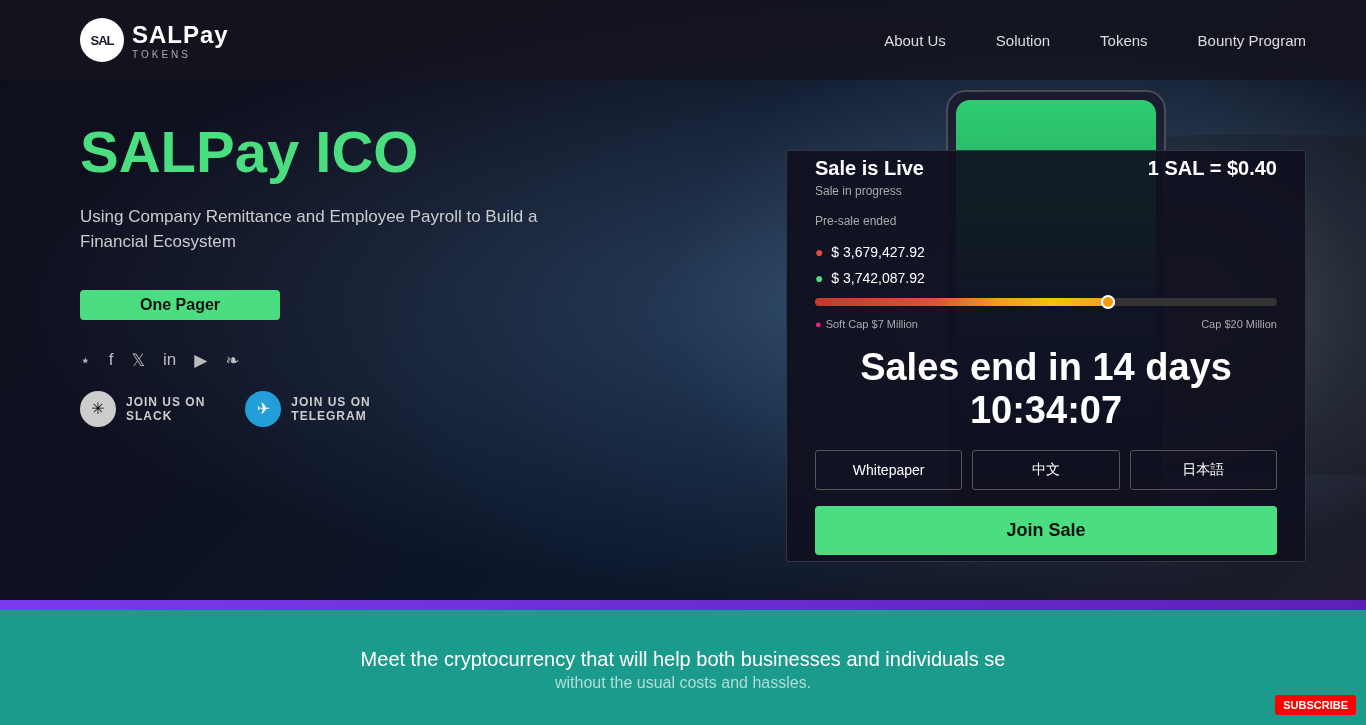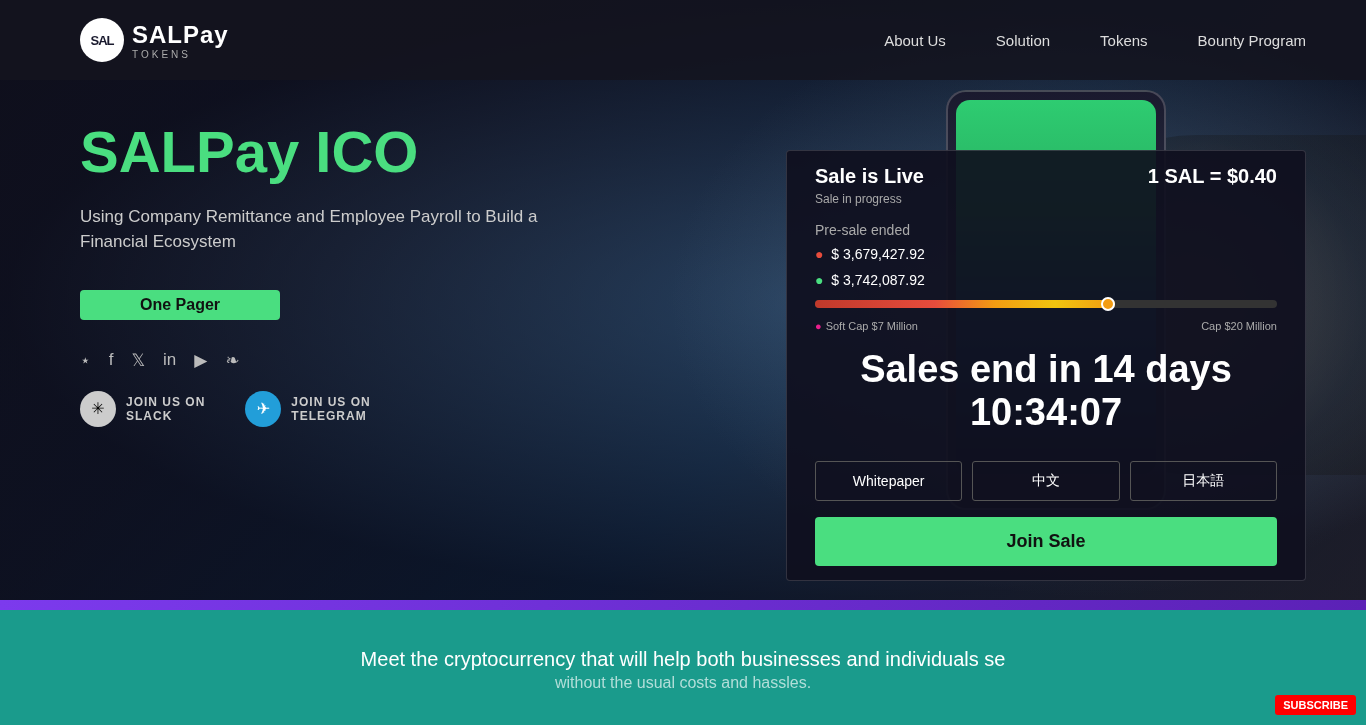--- a/index.html
+++ b/index.html
@@ -83,33 +83,33 @@
     .slack-icon { background: #ccc; }
     .telegram-icon { background: #229ED9; color: #fff; }
     .community-text { color: #ccc; font-size: 12px; font-weight: 600; letter-spacing: 1px; }
 
     
     .ico-widget {
       position: absolute; top: 150px; right: 60px; z-index: 6;
       width: 520px;
       background: rgba(15,15,30,0.92);
       border: 1px solid rgba(255,255,255,0.15);
-      border-radius: 4px; padding: 14px 28px;
+      border-radius: 4px; padding: 6px 28px;
       color: #fff;
     }
     .widget-header {
       display: flex; justify-content: space-between; align-items: flex-start;
       margin-bottom: 16px;
     }
     .widget-sale-info h3 { font-size: 20px; font-weight: 700; }
     .widget-sale-info p { font-size: 12px; color: #aaa; margin-top: 4px; }
     .widget-price { font-size: 20px; font-weight: 700; color: #fff; }
 
     .presale-section { margin-bottom: 10px; }
-    .presale-label { font-size: 14px; color: #aaa; margin-bottom: 8px; }
+    .presale-label { font-size: 12px; color: #aaa; margin-bottom: 16px; }
     .presale-amount { font-size: 14px; }
     .red-dot { color: #e74c3c; margin-right: 4px; }
 
     .sale-progress-section { margin-bottom: 6px; }
     .sale-amount { font-size: 14px; }
     .green-dot { color: #4ade80; margin-right: 4px; }
 
     
     .progress-bar-wrapper {
       background: #333; border-radius: 4px; height: 8px; margin: 12px 0;
@@ -127,21 +127,21 @@
 
     .cap-labels {
       display: flex; justify-content: space-between;
       font-size: 11px; color: #aaa; margin-bottom: 16px;
     }
     .soft-cap { display: flex; align-items: center; gap: 4px; }
     .pink-dot { color: #e91e8c; }
 
     .countdown-text {
       text-align: center; font-size: 38px; font-weight: 700;
-      color: #fff; margin: 12px 0 27px 0;
+      color: #fff; margin: 12px 0 18px 0;
     }
 
     .widget-buttons {
       display: flex; gap: 10px; margin-bottom: 16px;
     }
     .widget-btn {
       flex: 1; padding: 10px; border: 1px solid #555; background: transparent;
       color: #fff; cursor: pointer; font-size: 14px; border-radius: 3px;
       text-align: center;
     }

